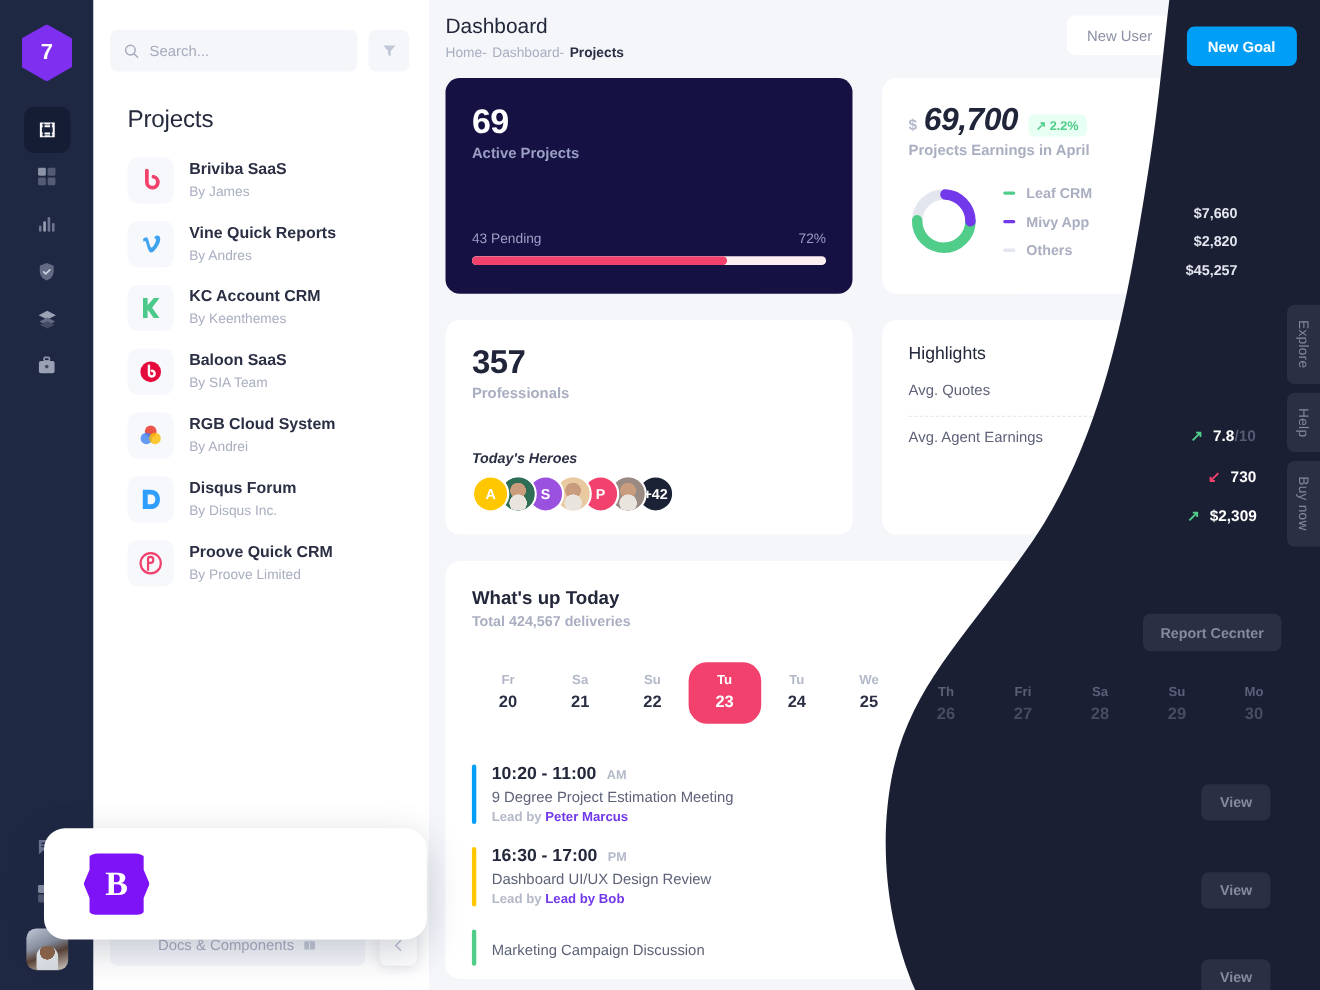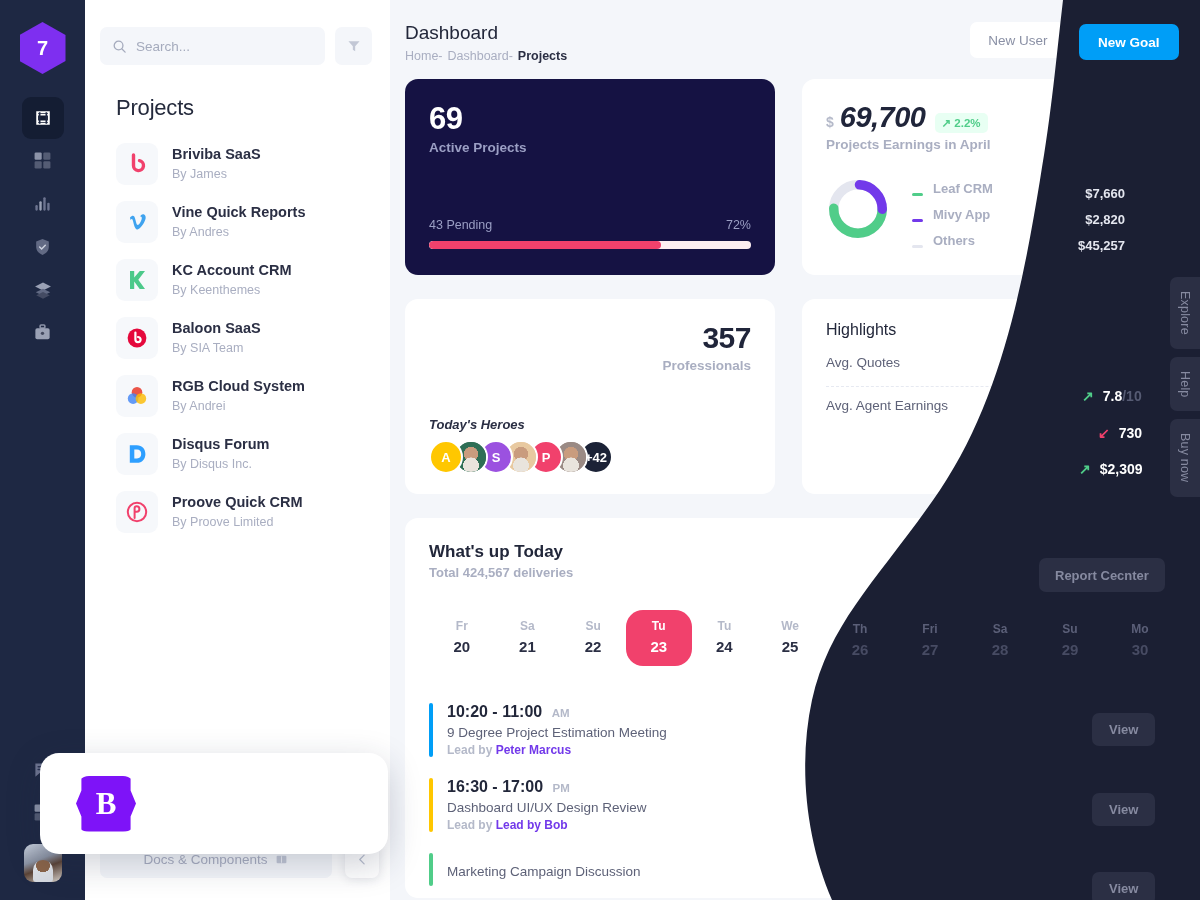--- a/index.html
+++ b/index.html
@@ -88,21 +88,21 @@
     font-size: 13.5px; color: #a9aec1; cursor: pointer;
   }
   .collapse-chip {
     position: absolute; right: 11px; bottom: 22px; width: 34px; height: 38px;
     background: #ffffff; border-radius: 7px; box-shadow: 0 2px 10px rgba(40,50,80,.12);
     display: flex; align-items: center; justify-content: center; cursor: pointer;
   }
 
   
   .main { position: absolute; left: 390px; top: 0; right: 0; height: 900px; }
-  .head { display: flex; align-items: flex-start; padding: 22px 25px 0 15px; }
+  .head { display: flex; align-items: flex-start; padding: 14px 25px 0 15px; }
   .head-left { flex: 1; }
   .page-title { font-size: 19px; color: #22273a; font-weight: 400; }
   .crumbs { display: flex; gap: 5px; margin-top: 5px; font-size: 12.5px; }
   .crumb { color: #a9aec1; }
   .crumb.cur { color: #2b2f44; font-weight: bold; }
   .head-btns { display: flex; gap: 10px; align-items: center; }
   .btn-ghost {
     background: #fff; border-radius: 7px; padding: 0 18px; height: 36px;
     display: flex; align-items: center; font-size: 13.5px; color: #8a90a5;
     cursor: pointer; font-weight: 400;
@@ -133,27 +133,27 @@
   
   .card-earn { width: 370px; height: 196px; padding: 22px 24px; }
   .earn-top { display: flex; align-items: baseline; gap: 6px; }
   .earn-cur { font-size: 14px; color: #b4b9c9; font-weight: bold; }
   .earn-val { font-size: 29px; font-weight: bold; color: #20253a; letter-spacing: -0.5px; font-style: italic; }
   .earn-badge { background: #e8fff3; color: #50cd89; font-size: 11.5px;
     font-weight: bold; padding: 3px 7px; border-radius: 5px; margin-left: 3px; }
   .earn-sub { font-size: 13.5px; color: #a9aec1; margin-top: 3px; font-weight: bold; }
   .earn-body { display: flex; align-items: center; gap: 22px; margin-top: 18px; }
   .legend { flex: 1; }
-  .legend-row { display: flex; align-items: flex-end; gap: 10px; height: 26px; }
+  .legend-row { display: flex; align-items: center; gap: 10px; height: 26px; }
   .legend-dash { width: 11px; height: 3px; border-radius: 2px; }
   .legend-name { font-size: 13px; color: #a9aec1; font-weight: bold; flex: 1; }
   .legend-val { font-size: 13px; color: #2b2f44; font-weight: bold; }
 
   
-  .card-pro { width: 370px; height: 195px; padding: 22px 24px; position: relative; text-align: right; }
+  .card-pro { width: 370px; height: 195px; padding: 22px 24px; position: relative; }
   .pro-num { font-size: 30px; font-weight: bold; color: #20253a; letter-spacing: -0.5px; }
   .pro-sub { font-size: 13.5px; color: #a9aec1; margin-top: 3px; font-weight: bold; }
   .heroes-lbl { font-size: 13px; font-weight: bold; color: #2b2f44;
     position: absolute; left: 24px; bottom: 62px; font-style: italic; }
   .heroes { position: absolute; left: 24px; bottom: 20px; display: flex; }
   .hero {
     width: 34px; height: 34px; border-radius: 50%; margin-left: -9px;
     display: flex; align-items: center; justify-content: center;
     color: #fff; font-size: 13px; font-weight: bold; border: 2px solid #fff;
     overflow: hidden; position: relative;

